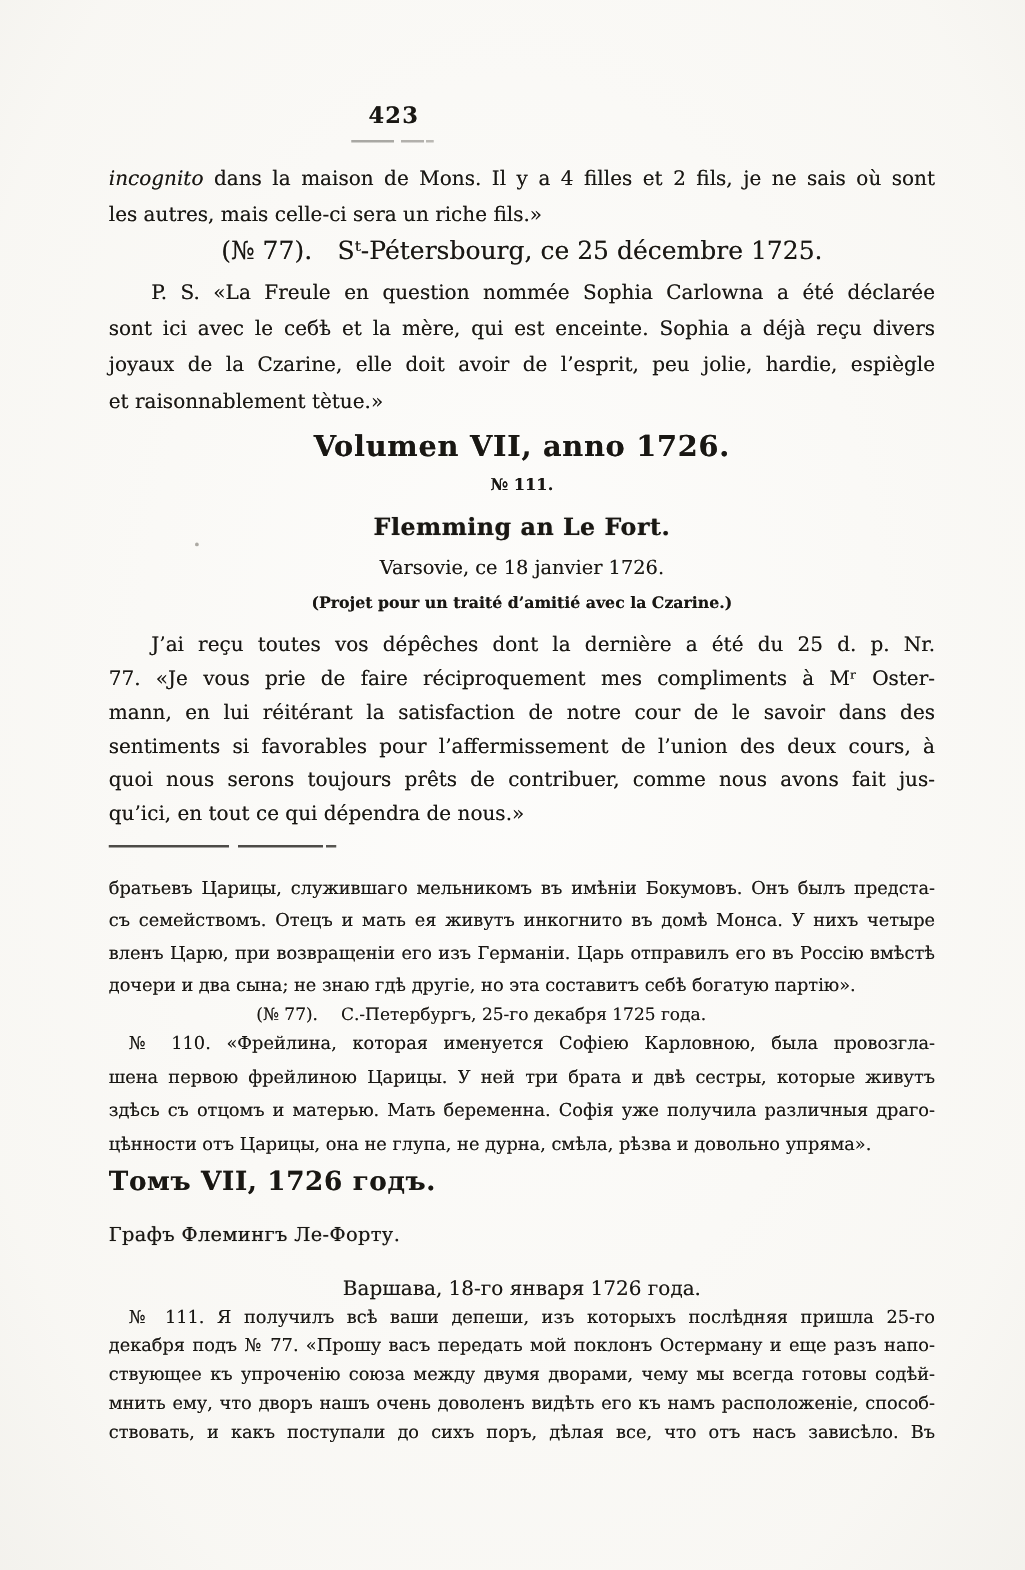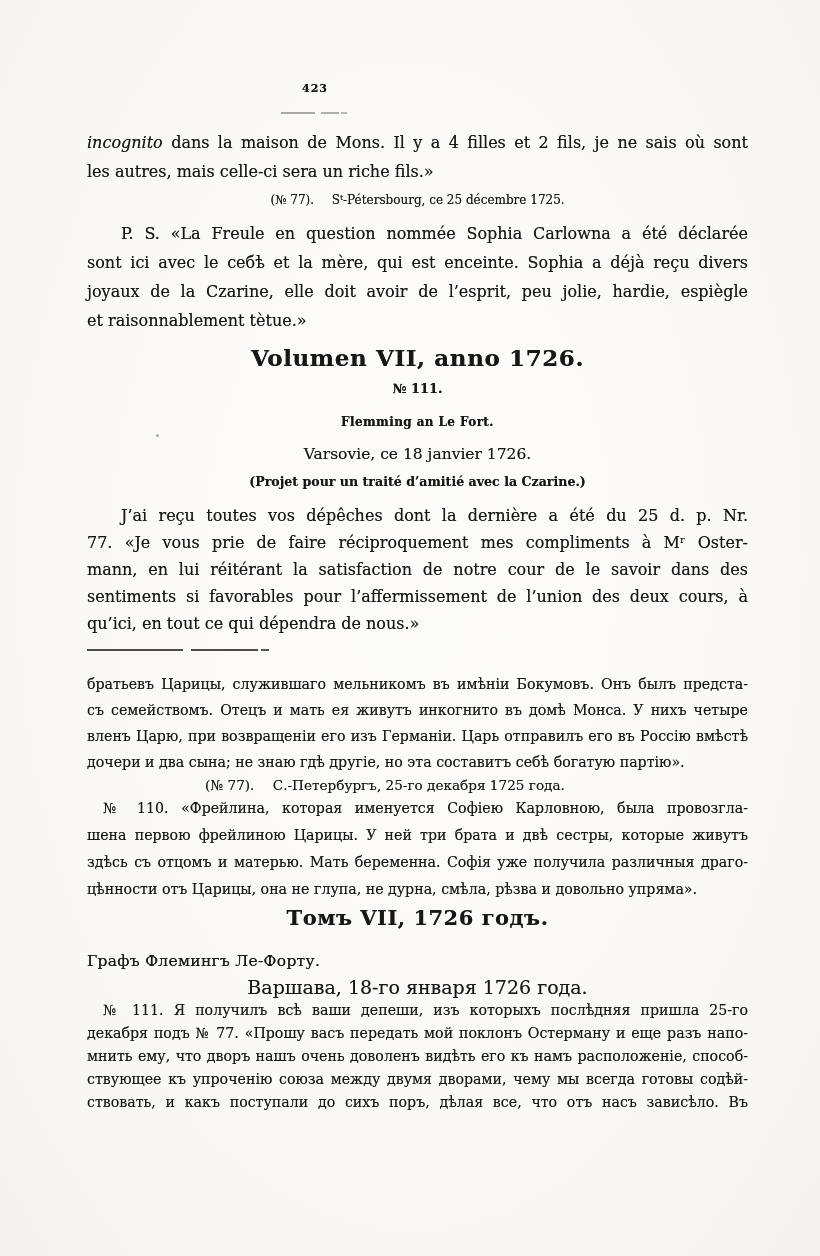--- a/index.html
+++ b/index.html
@@ -22,21 +22,21 @@
     background: radial-gradient(ellipse at 50% 45%, rgba(255,255,255,0.5) 0%, rgba(240,238,232,0.25) 80%, rgba(228,226,218,0.35) 100%);
     pointer-events: none;
   }
 
   .page-num {
     position: absolute;
     top: 82px;
     left: 0;
     width: 630px;
     text-align: center;
-    font-size: 11px;
+    font-size: 18px;
     font-weight: bold;
     letter-spacing: 1px;
     text-shadow: 0 0 .5px rgba(20,18,14,.65);
   }
   .pn-rule {
     position: absolute;
     top: 112px;
     left: 281px;
     width: 66px;
     height: 2px;
@@ -69,21 +69,21 @@
   .fr3  { font-size: 16px;  line-height: 27px; text-shadow: 0 0 .45px rgba(22,19,15,.6); }
   .ru   { font-size: 14.2px; line-height: 26px; text-shadow: 0 0 .4px rgba(22,19,15,.55); }
   .ru2  { font-size: 14.2px; line-height: 27px; text-shadow: 0 0 .4px rgba(22,19,15,.55); }
   .ru3  { font-size: 14.2px; line-height: 23px; text-shadow: 0 0 .4px rgba(22,19,15,.55); }
 
   .em { font-style: italic; }
   .ind-fr { padding-left: 34px; }
   .ind-ru { padding-left: 16px; }
 
   .dateline-fr {
-    font-size: 12px;
+    font-size: 20px;
     line-height: 29px;
     text-align: center;
     text-shadow: 0 0 .45px rgba(22,19,15,.6);
   }
   .dateline-ru {
     font-size: 13.6px;
     line-height: 20px;
     padding-left: 118px;
     text-shadow: 0 0 .4px rgba(22,19,15,.55);
   }
@@ -101,21 +101,21 @@
   .h-num {
     margin-top: 2px;
     font-size: 13px;
     line-height: 28px;
     font-weight: bold;
     text-align: center;
     text-shadow: 0 0 .5px rgba(20,17,13,.7);
   }
   .h-title {
     margin-top: 6px;
-    font-size: 12px;
+    font-size: 19px;
     line-height: 26px;
     font-weight: bold;
     text-align: center;
     letter-spacing: .4px;
     text-shadow: 0 0 .6px rgba(20,17,13,.75);
   }
   .h-date {
     margin-top: 6px;
     font-size: 15.5px;
     line-height: 26px;
@@ -127,35 +127,34 @@
     font-size: 12.6px;
     line-height: 22px;
     font-weight: bold;
     text-align: center;
     text-shadow: 0 0 .45px rgba(20,17,13,.6);
   }
   .h-tom {
     font-size: 21px;
     line-height: 30px;
     font-weight: bold;
-    text-align: center;
     letter-spacing: .5px;
     text-shadow: 0 0 .4px rgba(20,17,13,.55);
   }
   .h-gtitle {
     margin-top: 16px;
     font-size: 15.5px;
     line-height: 24px;
     font-weight: normal;
     letter-spacing: .3px;
     text-shadow: 0 0 .6px rgba(20,17,13,.75);
   }
   .h-vdate {
-    margin-top: 4px;
-    font-size: 19px;
+    margin-top: 21px;
+    font-size: 16px;
     line-height: 20px;
     text-align: center;
     text-shadow: 0 0 .4px rgba(22,19,15,.5);
   }
 
   .block-p2 { margin-top: 4px; }
   .block-p3 { margin-top: 9px; }
   .fn-rule {
     margin-top: 12px;
     width: 182px;
@@ -201,20 +200,21 @@
   <div class="h-num">№ 111.</div>
   <div class="h-title">Flemming an Le Fort.</div>
   <div class="h-date">Varsovie, ce 18 janvier 1726.</div>
   <div class="h-note">(Projet pour un traité d’amitié avec la Czarine.)</div>
 
   <div class="block-p3">
     <div class="line fr3 j ind-fr">J’ai reçu toutes vos dépêches dont la dernière a été du 25 d. p. Nr.</div>
     <div class="line fr3 j">77. «Je vous prie de faire réciproquement mes compliments à Mʳ Oster-</div>
     <div class="line fr3 j">mann, en lui réitérant la satisfaction de notre cour de le savoir dans des</div>
     <div class="line fr3 j">sentiments si favorables pour l’affermissement de l’union des deux cours, à</div>
+    <div class="line fr3 j">quoi nous serons toujours prêts de contribuer, comme nous avons fait jus-</div>
     <div class="line fr3 jl">qu’ici, en tout ce qui dépendra de nous.»</div>
   </div>
 
   <div class="fn-rule"></div>
 
   <div class="block-f1">
     <div class="line ru j">братьевъ Царицы, служившаго мельникомъ въ имѣніи Бокумовъ. Онъ былъ предста-</div>
     <div class="line ru j">съ семействомъ. Отецъ и мать ея живутъ инкогнито въ домѣ Монса. У нихъ четыре</div>
     <div class="line ru j">вленъ Царю, при возвращеніи его изъ Германіи. Царь отправилъ его въ Россію вмѣстѣ</div>
     <div class="line ru jl">дочери и два сына; не знаю гдѣ другіе, но эта составитъ себѣ богатую партію».</div>
@@ -232,18 +232,18 @@
     <div class="line ru2 jl">цѣнности отъ Царицы, она не глупа, не дурна, смѣла, рѣзва и довольно упряма».</div>
   </div>
 
   <div class="h-tom">Томъ VII, 1726 годъ.</div>
   <div class="h-gtitle">Графъ Флемингъ Ле-Форту.</div>
   <div class="h-vdate">Варшава, 18-го января 1726 года.</div>
 
   <div class="block-f3">
     <div class="line ru3 j ind-ru">№ 111. Я получилъ всѣ ваши депеши, изъ которыхъ послѣдняя пришла 25-го</div>
     <div class="line ru3 j">декабря подъ № 77. «Прошу васъ передать мой поклонъ Остерману и еще разъ напо-</div>
+    <div class="line ru3 j">ствующее къ упроченію союза между двумя дворами, чему мы всегда готовы содѣй-</div>
     <div class="line ru3 j">мнить ему, что дворъ нашъ очень доволенъ видѣть его къ намъ расположеніе, способ-</div>
-    <div class="line ru3 j">ствующее къ упроченію союза между двумя дворами, чему мы всегда готовы содѣй-</div>
     <div class="line ru3 j">ствовать, и какъ поступали до сихъ поръ, дѣлая все, что отъ насъ зависѣло. Въ</div>
   </div>
 
 </div>
 
 </body></html>

